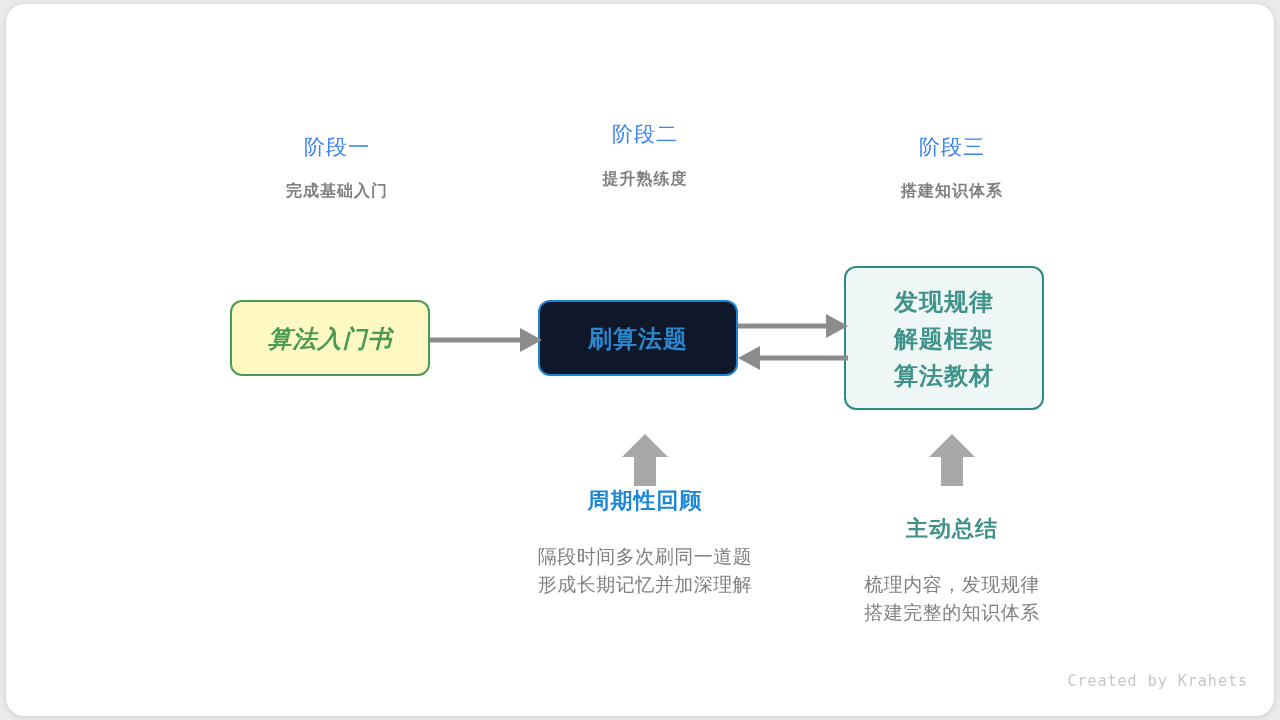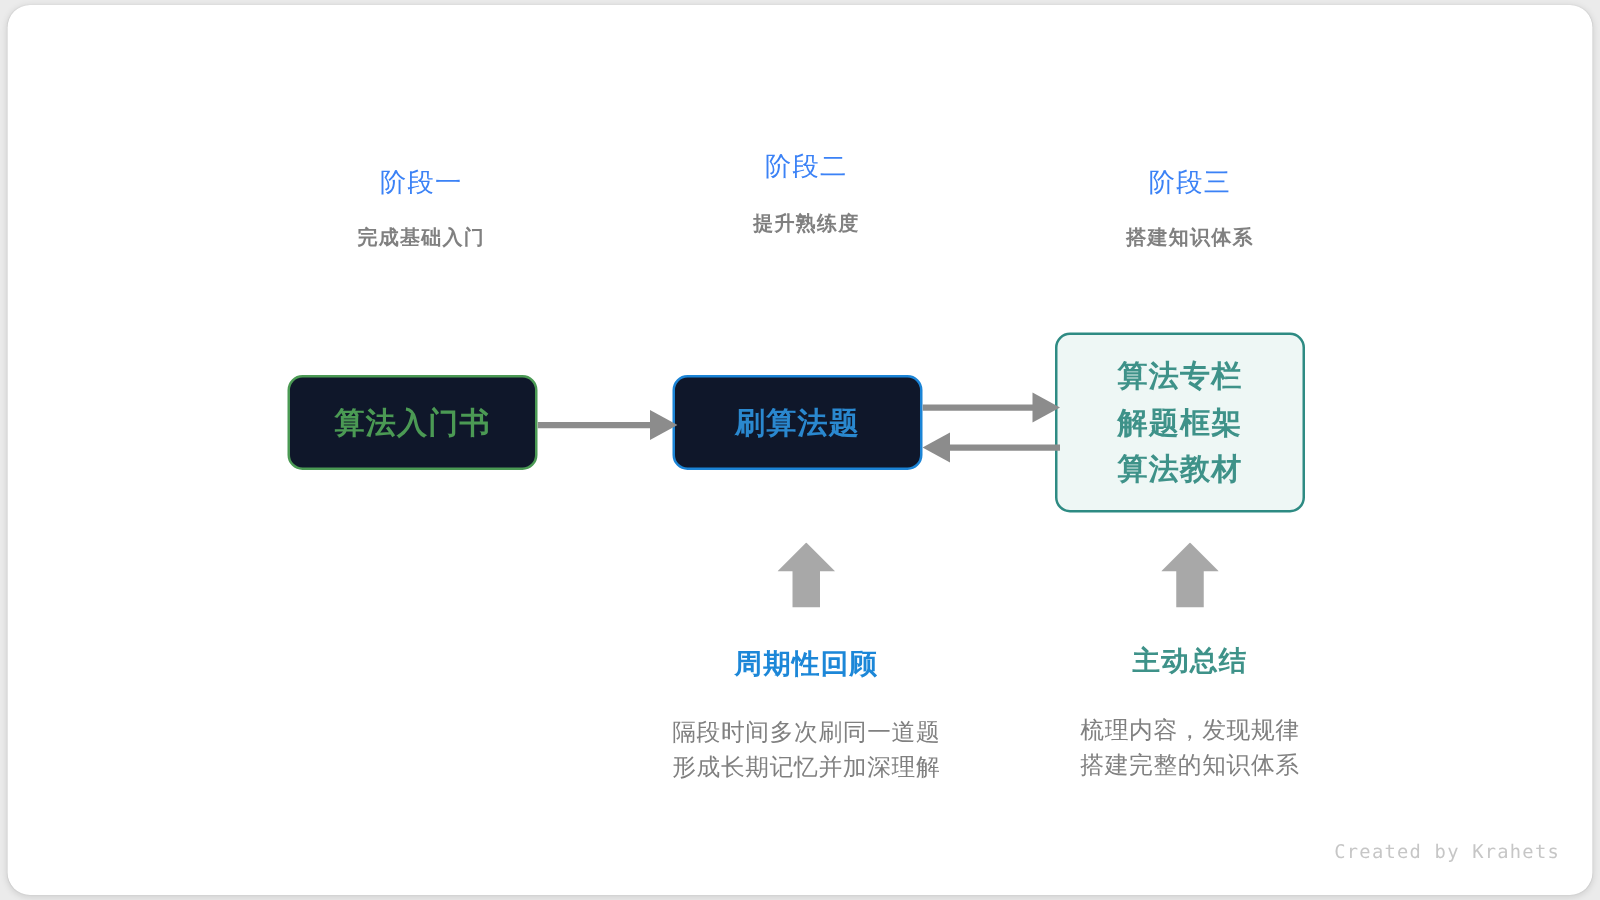--- a/index.html
+++ b/index.html
@@ -58,22 +58,23 @@
     letter-spacing: 1px;
   }
   .node .nline {
     font-size: 24px;
     line-height: 37px;
     white-space: nowrap;
   }
 
   .node-green {
     border: 2px solid #4b9a54;
-    background: #0f172a;
+    background: #fef9c3;
     color: #4b9a54;
+    font-style: italic;
   }
   .node-blue {
     border: 2px solid #1b84d6;
     background: #0f172a;
     color: #2a88cf;
   }
   .node-teal {
     border: 2px solid #2e8b83;
     background: #eef7f5;
     color: #3e9289;
@@ -141,21 +142,21 @@
 
   <div class="node node-green" style="left:224px; top:296px; width:200px; height:76px;">
     <div class="nline">算法入门书</div>
   </div>
 
   <div class="node node-blue" style="left:532px; top:296px; width:200px; height:76px;">
     <div class="nline">刷算法题</div>
   </div>
 
   <div class="node node-teal" style="left:838px; top:262px; width:200px; height:144px;">
-    <div class="nline">算法专栏</div>
+    <div class="nline">发现规律</div>
     <div class="nline">解题框架</div>
     <div class="nline">算法教材</div>
   </div>
 
   <svg class="conn" style="left:424px; top:318px;" width="112" height="36" viewBox="0 0 112 36">
     <line x1="0" y1="18" x2="92" y2="18" stroke="#8c8c8c" stroke-width="5"></line>
     <polygon points="90,6 112,18 90,30" fill="#8c8c8c"></polygon>
   </svg>
 
   <svg class="conn" style="left:732px; top:304px;" width="110" height="36" viewBox="0 0 110 36">
@@ -168,21 +169,21 @@
     <polygon points="22,6 0,18 22,30" fill="#8c8c8c"></polygon>
   </svg>
 
   <svg class="upicon" style="left:616px; top:430px;" width="46" height="52" viewBox="0 0 46 52">
     <polygon points="23,0 46,23 34,23 34,52 12,52 12,23 0,23" fill="#a8a8a8"></polygon>
   </svg>
   <svg class="upicon" style="left:923px; top:430px;" width="46" height="52" viewBox="0 0 46 52">
     <polygon points="23,0 46,23 34,23 34,52 12,52 12,23 0,23" fill="#a8a8a8"></polygon>
   </svg>
 
-  <div class="annot" style="left:489px; top:512px;">
+  <div class="annot" style="left:489px; top:482px;">
     <div class="annot-title blue">周期性回顾</div>
     <div class="annot-desc">
       <div>隔段时间多次刷同一道题</div>
       <div>形成长期记忆并加深理解</div>
     </div>
   </div>
 
   <div class="annot" style="left:796px; top:510px;">
     <div class="annot-title teal">主动总结</div>
     <div class="annot-desc">

